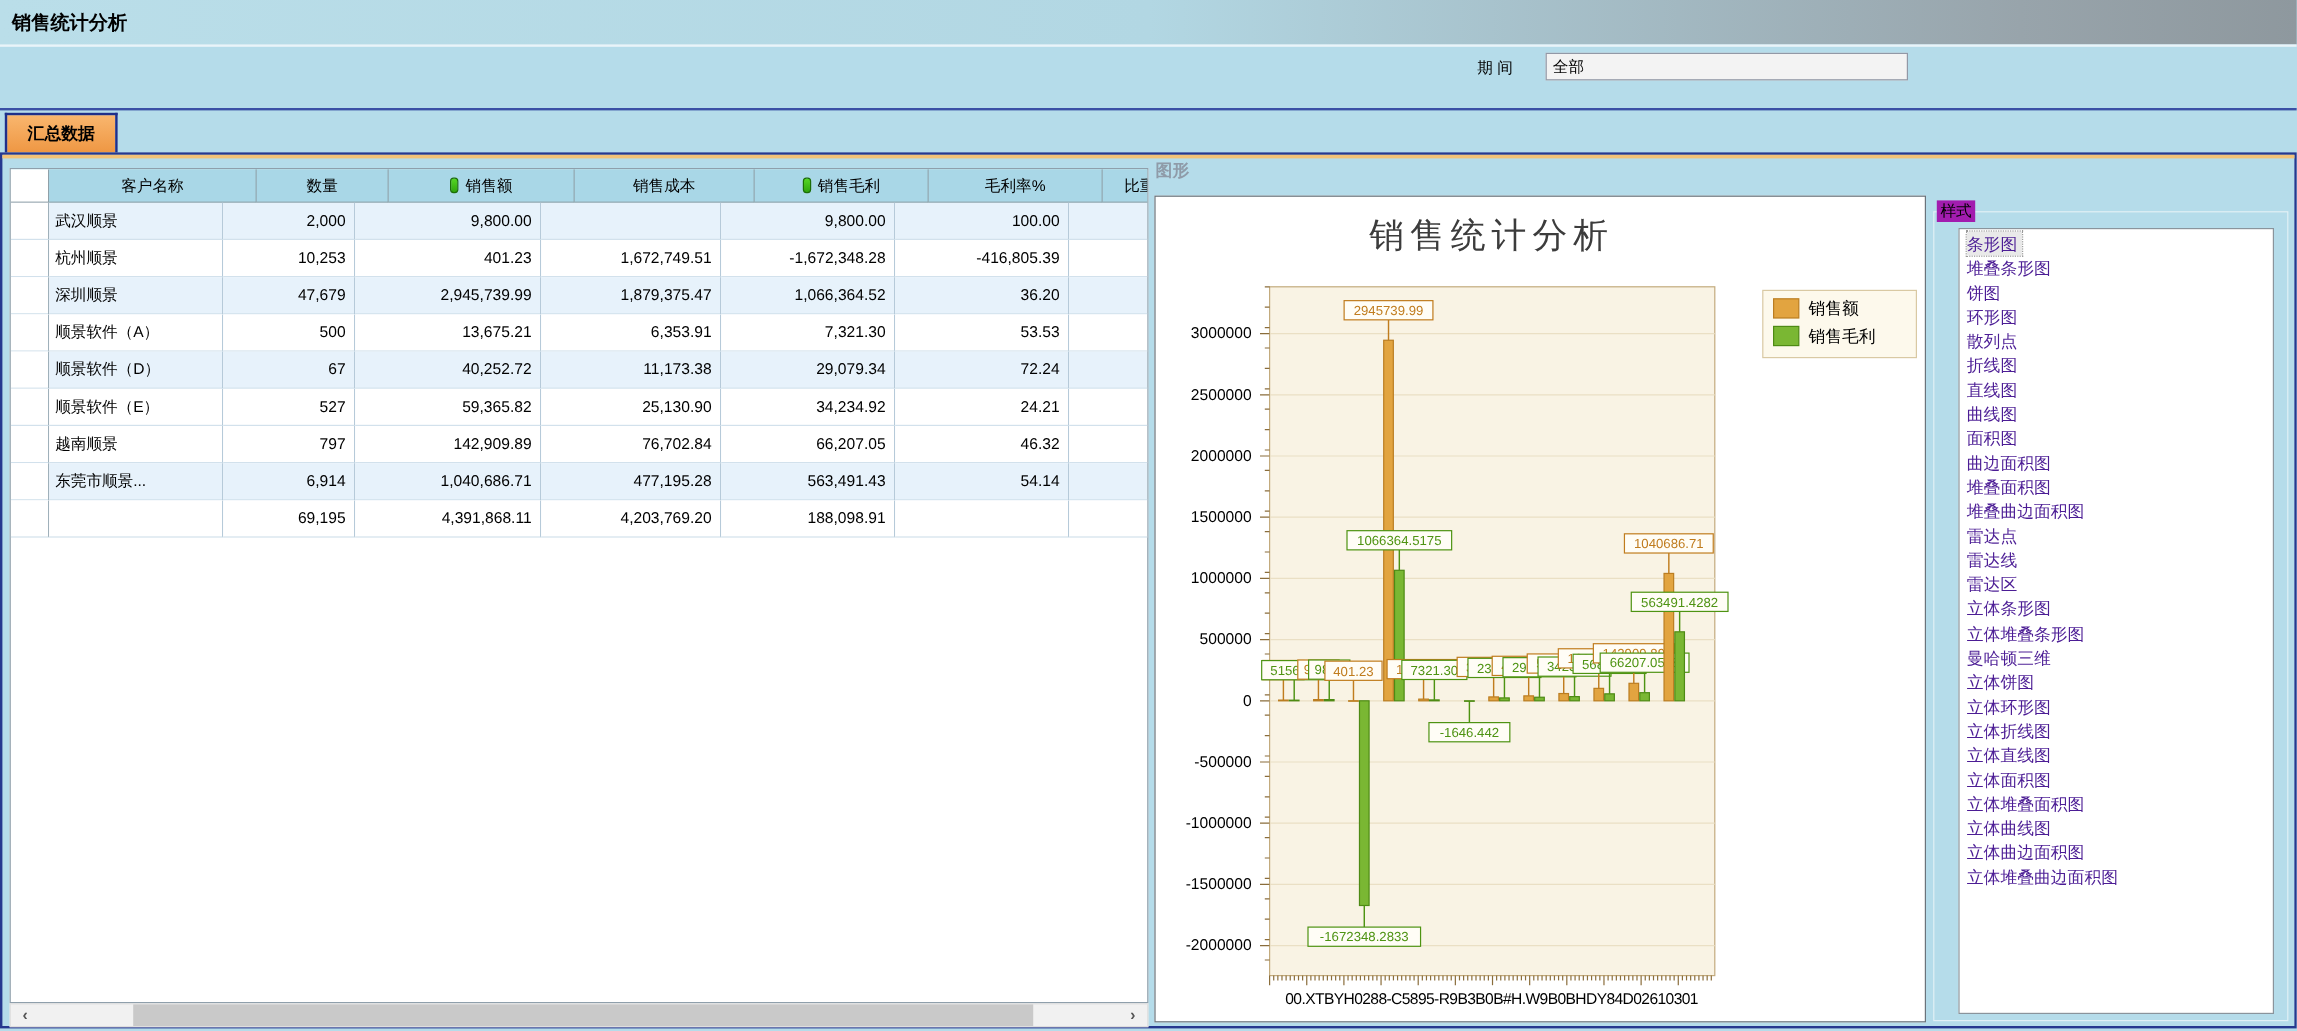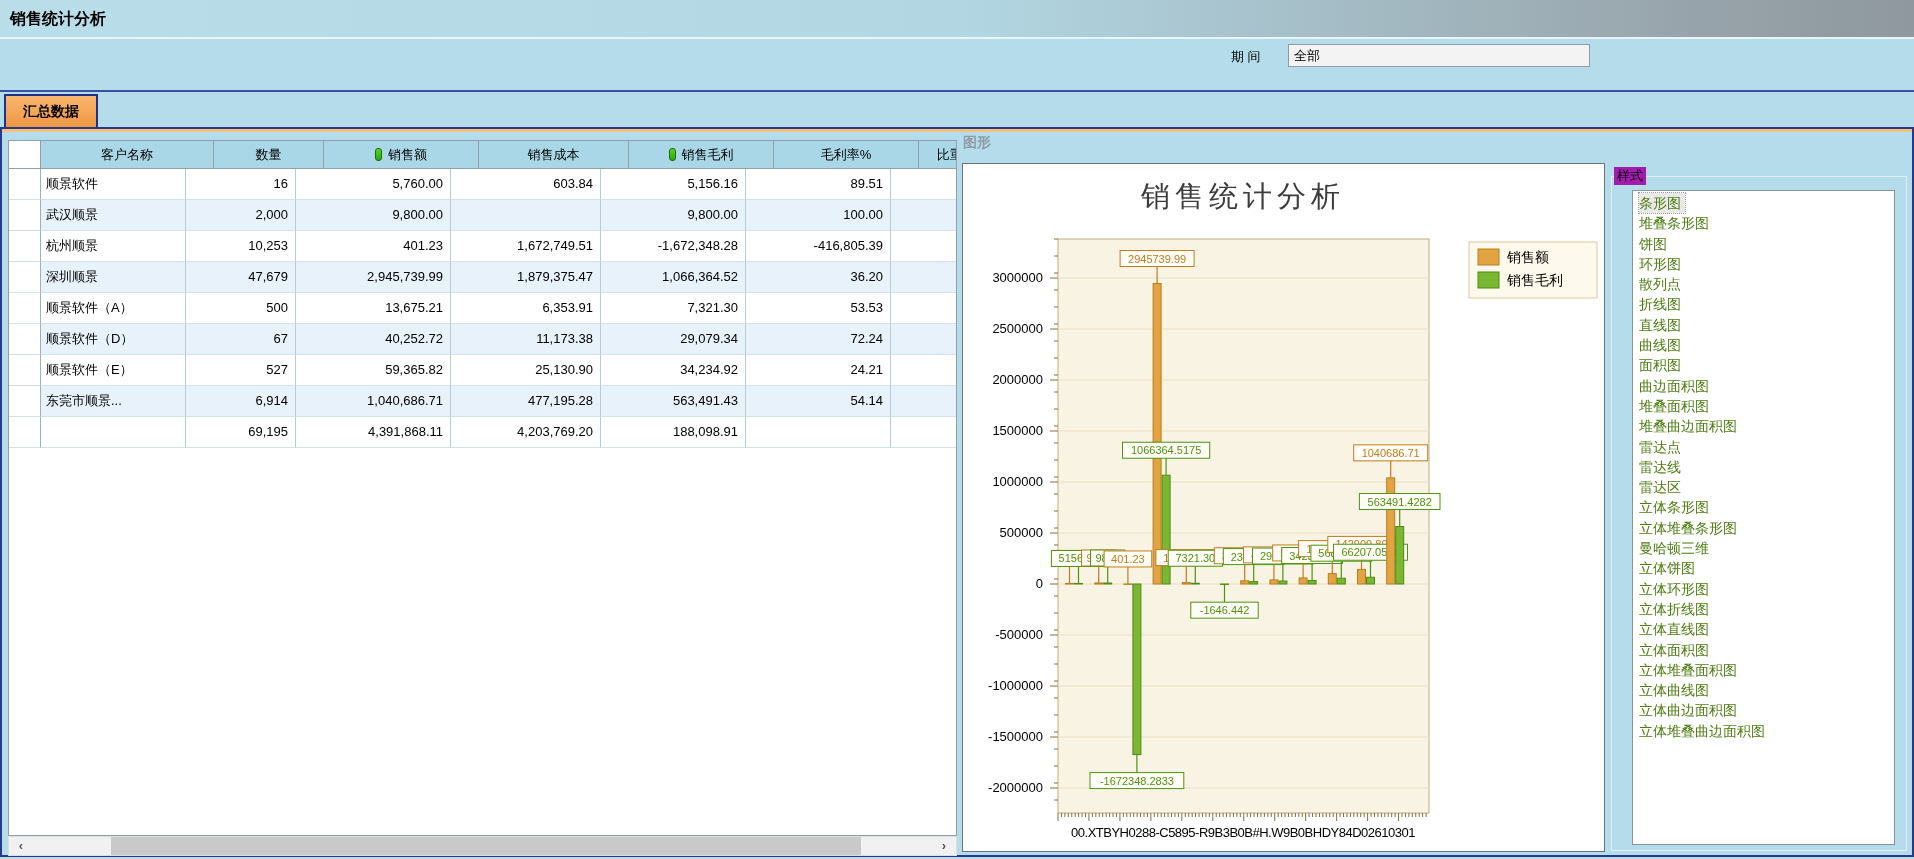--- a/index.html
+++ b/index.html
@@ -62,21 +62,21 @@
   .chart-svg{display:block;}
   
   .style-label{position:absolute;left:1614px;top:167px;font-size:13px;color:#000;
     background:#a21caf;padding:0 3px;z-index:2;}
   .style-group{position:absolute;left:1611px;top:176px;width:296px;height:675px;
     border:1px solid #e2f0f6;box-sizing:border-box;}
   .style-list{position:absolute;left:1632px;top:190px;width:263px;height:655px;
     background:#fff;border:1px solid #8a949c;box-sizing:border-box;
     padding:2px 0 0 6px;overflow:hidden;}
   .style-item{font-size:14px;line-height:20.3px;white-space:nowrap;width:fit-content;
-    padding-right:4px;color:#4d7c0f;cursor:default;}
+    padding-right:4px;color:#4c1d95;cursor:default;}
   .style-item.selected{background:#e9e9e9;outline:1px dotted #9a9a9a;}
 </style>
 </head>
 <body>
 
 <div class="titlebar"></div>
 <div class="page-title">销售统计分析</div>
 
 <span class="period-label">期 间</span>
 <input class="period-input" readonly="" value="全部" style="">
@@ -108,30 +108,20 @@
         <span>销售毛利</span>
       </div>
       <div class="t-hcell" style="width:145px">
         <span>毛利率%</span>
       </div>
       <div class="t-hcell" style="width:67px">
         <span>比重(</span>
       </div>
     </div>
   <div id="grid-body">
-      <div class="t-row">
-        <div class="t-cell corner" style="width:32px"></div>
-        <div class="t-cell name" style="width:145px">顺景软件</div>
-        <div class="t-cell num" style="width:110px">16</div>
-        <div class="t-cell num" style="width:155px">5,760.00</div>
-        <div class="t-cell num" style="width:150px">603.84</div>
-        <div class="t-cell num" style="width:145px">5,156.16</div>
-        <div class="t-cell num" style="width:145px">89.51</div>
-        <div class="t-cell num" style="width:67px"></div>
-      </div>
       <div class="t-row alt">
         <div class="t-cell corner" style="width:32px"></div>
         <div class="t-cell name" style="width:145px">武汉顺景</div>
         <div class="t-cell num" style="width:110px">2,000</div>
         <div class="t-cell num" style="width:155px">9,800.00</div>
         <div class="t-cell num" style="width:150px"></div>
         <div class="t-cell num" style="width:145px">9,800.00</div>
         <div class="t-cell num" style="width:145px">100.00</div>
         <div class="t-cell num" style="width:67px"></div>
       </div>
@@ -176,20 +166,30 @@
         <div class="t-cell num" style="width:67px"></div>
       </div>
       <div class="t-row">
         <div class="t-cell corner" style="width:32px"></div>
         <div class="t-cell name" style="width:145px">顺景软件（E）</div>
         <div class="t-cell num" style="width:110px">527</div>
         <div class="t-cell num" style="width:155px">59,365.82</div>
         <div class="t-cell num" style="width:150px">25,130.90</div>
         <div class="t-cell num" style="width:145px">34,234.92</div>
         <div class="t-cell num" style="width:145px">24.21</div>
+        <div class="t-cell num" style="width:67px"></div>
+      </div>
+      <div class="t-row">
+        <div class="t-cell corner" style="width:32px"></div>
+        <div class="t-cell name" style="width:145px">越南顺景</div>
+        <div class="t-cell num" style="width:110px">797</div>
+        <div class="t-cell num" style="width:155px">142,909.89</div>
+        <div class="t-cell num" style="width:150px">76,702.84</div>
+        <div class="t-cell num" style="width:145px">66,207.05</div>
+        <div class="t-cell num" style="width:145px">46.32</div>
         <div class="t-cell num" style="width:67px"></div>
       </div>
       <div class="t-row alt">
         <div class="t-cell corner" style="width:32px"></div>
         <div class="t-cell name" style="width:145px">东莞市顺景...</div>
         <div class="t-cell num" style="width:110px">6,914</div>
         <div class="t-cell num" style="width:155px">1,040,686.71</div>
         <div class="t-cell num" style="width:150px">477,195.28</div>
         <div class="t-cell num" style="width:145px">563,491.43</div>
         <div class="t-cell num" style="width:145px">54.14</div>

